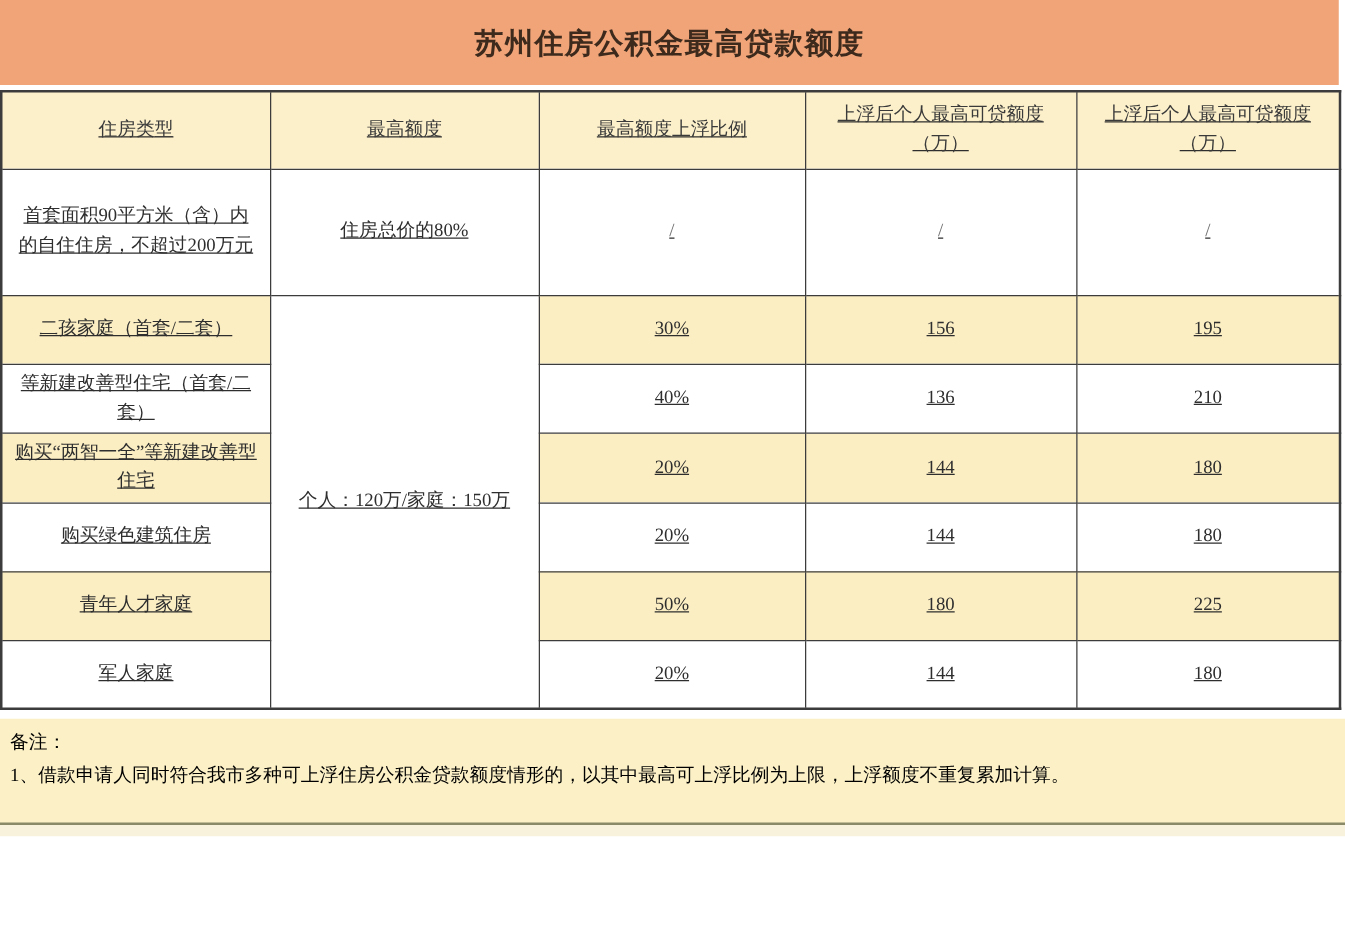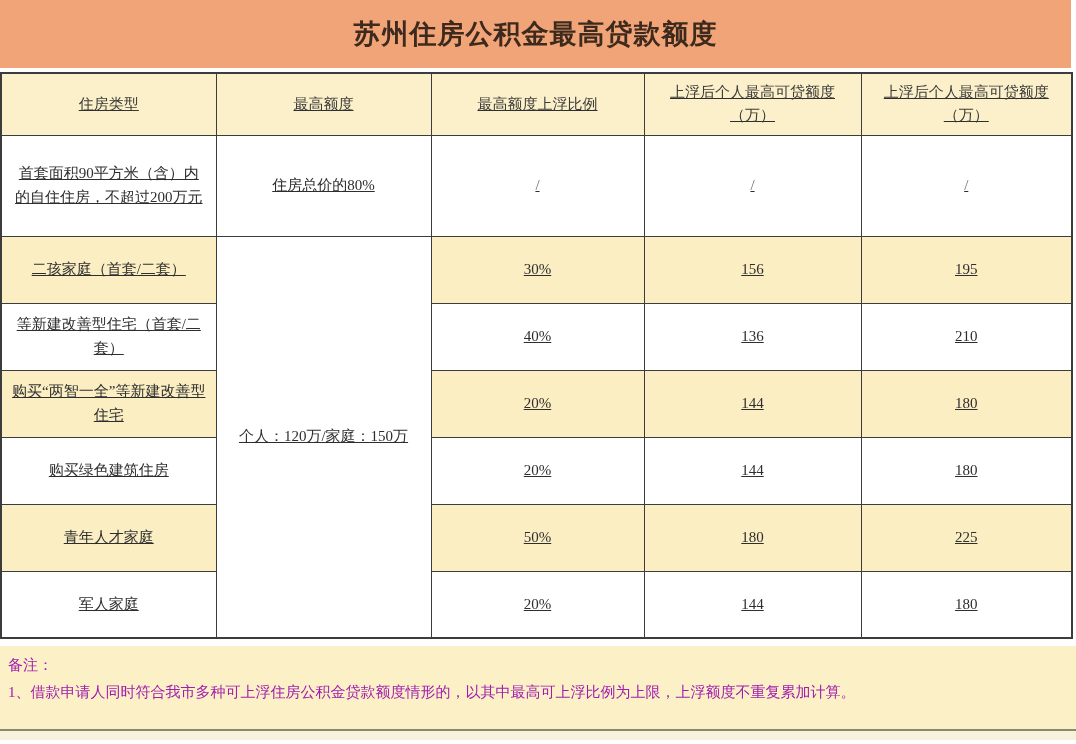--- a/index.html
+++ b/index.html
@@ -17,21 +17,21 @@
   }
   .title-bar {
     width: 1071px;
     height: 68px;
     background: #f0a478;
     display: flex;
     align-items: center;
     justify-content: center;
   }
   .title-bar h1 {
-    font-size: 27px;
+    font-size: 23px;
     font-weight: bold;
     color: #3d2a1d;
     letter-spacing: 1px;
   }
   .gap4 { height: 4px; }
   table.loan-table {
     border-collapse: collapse;
     table-layout: fixed;
     width: 1071px;
     border: 2px solid #3c3c3c;
@@ -46,37 +46,37 @@
     padding: 4px 10px;
     line-height: 1.55;
     font-weight: normal;
   }
   table.loan-table thead th {
     background: #fcf0ca;
     height: 62px;
     color: #3a3a3a;
   }
   tr.row-first td { height: 101px; background: #ffffff; }
-  tr.row-data td { height: 67px; margin-top: 31px; }
+  tr.row-data td { height: 55px; margin-top: 31px; }
   tr.alt td { background: #fbeec3; }
   tr.plain td { background: #ffffff; }
   td.merged-quota {
     background: #ffffff !important;
     font-size: 15px;
   }
   .slash { color: #6e6e6e; }
   .notes-gap { height: 7px; }
   .notes {
     width: 1076px;
     height: 85px;
     background: #fbf0c6;
     border-bottom: 2px solid #8b8a68;
     padding: 6px 10px 0 8px;
     font-size: 15px;
-    color: #a21caf;
+    color: #000000;
     line-height: 27px;
     font-family: Liberation Serif, serif;
   }
   .bottom-strip {
     width: 1076px;
     height: 9px;
     background: #f8f2dc;
   }
 </style>
 </head>

